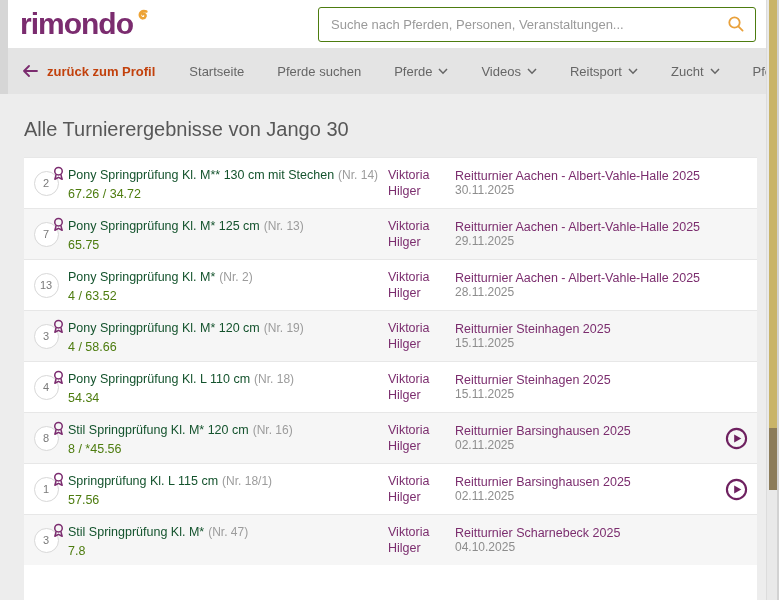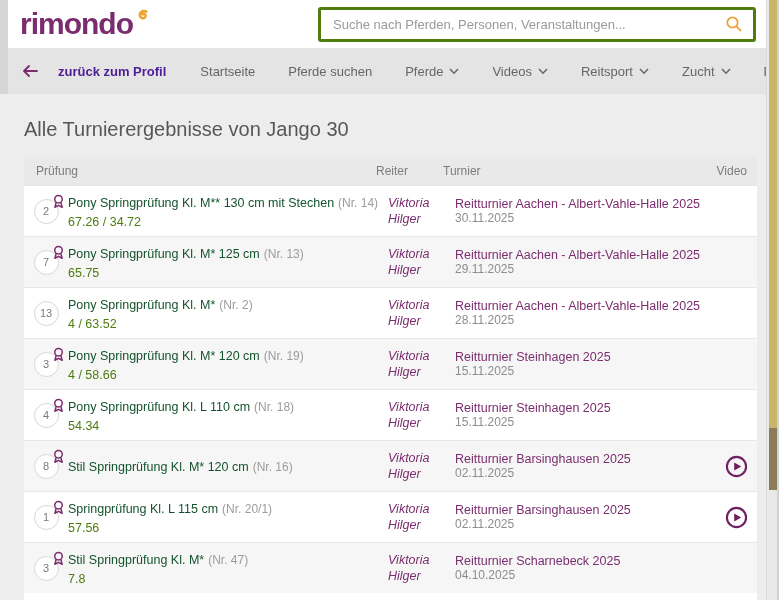--- a/index.html
+++ b/index.html
@@ -25,35 +25,35 @@
   }
   .logo { display:flex; align-items:flex-start; cursor:pointer; }
   .logo-text {
     font-size:30px; font-weight:bold; color:#7b2c6f; letter-spacing:-1px;
     line-height:34px;
   }
   .logo-swirl { margin-left:1px; margin-top:2px; }
   .searchbox {
     margin-left:auto; margin-right:10px;
     width:438px; height:35px; background:#fff;
-    border:3px solid #4d7c0f; border-radius:3px;
+    border:1px solid #4d7c0f; border-radius:3px;
     display:flex; align-items:center; padding:0 10px 0 12px;
   }
   .searchbox input {
     flex:1; border:none; outline:none; font-size:13px; color:#555;
     font-family:"Liberation Sans", sans-serif; background:transparent;
   }
   .searchbox input::placeholder { color:#9a9a9a; }
   
   .navbar {
     height:46px; background:#e4e4e4; display:flex; align-items:center;
     padding:0 14px 0 14px; font-size:13px; color:#666;
   }
   .back-link {
-    display:flex; align-items:center; gap:20px; color:#4c1d95;
+    display:flex; align-items:center; gap:9px; color:#c2410c;
     font-weight:bold; cursor:pointer; margin-right:34px; white-space:nowrap;
   }
   .nav-items { display:flex; align-items:center; gap:33px; }
   .nav-item {
     display:flex; align-items:center; gap:6px; cursor:pointer; white-space:nowrap;
   }
   
   .main { padding-left:16px; }
   .page-title {
     margin:24px 0 16px 0; font-size:20px; font-weight:normal; color:#575757;
@@ -82,21 +82,21 @@
     font-size:11px; color:#7a7a7a;
   }
   .rosette { position:absolute; top:-6px; right:-8px; }
   .col-pruefung { width:320px; display:flex; flex-direction:column; gap:4px; }
   .plink {
     font-size:12.5px; font-weight:normal; color:#14532d; text-decoration:none;
     cursor:pointer;
   }
   .pnr { font-size:12px; color:#9c9c9c; font-weight:normal; margin-left:4px; }
   .pscore { font-size:12.5px; color:#4d7c0f; }
-  .col-reiter { width:67px;font-style:italic; }
+  .col-reiter { width:67px; }
   .rlink {
     font-size:12.5px; color:#7b2d6e; text-decoration:none; cursor:pointer;
     line-height:16px; display:block;
   }
   .col-turnier { width:270px; }
   .tlink {
     font-size:12.5px; color:#7b2d6e; text-decoration:none; cursor:pointer;
     display:block;
   }
   .tdate { font-size:12px; color:#8d8d8d; margin-top:0; }
@@ -177,26 +177,20 @@
 
       </div>
     </div>
 
   </nav>
 
   <main class="main">
     <h1 class="page-title">Alle Turnierergebnisse von Jango 30</h1>
 
     <div class="table">
-      <div class="thead">
-        <div class="th-pruefung">Prüfung</div>
-        <div class="th-reiter">Reiter</div>
-        <div class="th-turnier">Turnier</div>
-        <div class="th-video">Video</div>
-      </div>
       <div id="table-body">
   <div class="trow">
     <div class="col-badge">
       <div class="badge">
         <span>2</span>
         <svg class="rosette" width="15" height="15" viewBox="0 0 14 14">
           <circle cx="7" cy="4.8" r="3.5" fill="none" stroke="#7b2c6f" stroke-width="1.4"></circle>
           <path d="M4.9 7.6 L3.6 12.4 L7 10.6 L10.4 12.4 L9.1 7.6" fill="none" stroke="#7b2c6f" stroke-width="1.4" stroke-linejoin="round"></path>
         </svg>
       </div>
@@ -335,20 +329,21 @@
         <svg class="rosette" width="15" height="15" viewBox="0 0 14 14">
           <circle cx="7" cy="4.8" r="3.5" fill="none" stroke="#7b2c6f" stroke-width="1.4"></circle>
           <path d="M4.9 7.6 L3.6 12.4 L7 10.6 L10.4 12.4 L9.1 7.6" fill="none" stroke="#7b2c6f" stroke-width="1.4" stroke-linejoin="round"></path>
         </svg>
       </div>
     </div>
     <div class="col-pruefung">
       <div>
         <a class="plink">Stil Springprüfung Kl. M* 120 cm</a><span class="pnr">(Nr. 16)</span>
       </div>
+      <div class="pscore">8 / *45.56</div>
     </div>
     <div class="col-reiter">
       <a class="rlink"><span>Viktoria</span><br><span>Hilger</span></a>
     </div>
     <div class="col-turnier">
       <a class="tlink">Reitturnier Barsinghausen 2025</a>
       <div class="tdate">02.11.2025</div>
     </div>
     <div class="col-video">
       <button class="play-btn">
@@ -365,21 +360,21 @@
       <div class="badge">
         <span>1</span>
         <svg class="rosette" width="15" height="15" viewBox="0 0 14 14">
           <circle cx="7" cy="4.8" r="3.5" fill="none" stroke="#7b2c6f" stroke-width="1.4"></circle>
           <path d="M4.9 7.6 L3.6 12.4 L7 10.6 L10.4 12.4 L9.1 7.6" fill="none" stroke="#7b2c6f" stroke-width="1.4" stroke-linejoin="round"></path>
         </svg>
       </div>
     </div>
     <div class="col-pruefung">
       <div>
-        <a class="plink">Springprüfung Kl. L 115 cm</a><span class="pnr">(Nr. 20/1)</span>
+        <a class="plink">Springprüfung Kl. L 115 cm</a><span class="pnr">(Nr. 18/1)</span>
       </div>
       <div class="pscore">57.56</div>
     </div>
     <div class="col-reiter">
       <a class="rlink"><span>Viktoria</span><br><span>Hilger</span></a>
     </div>
     <div class="col-turnier">
       <a class="tlink">Reitturnier Barsinghausen 2025</a>
       <div class="tdate">02.11.2025</div>
     </div>

